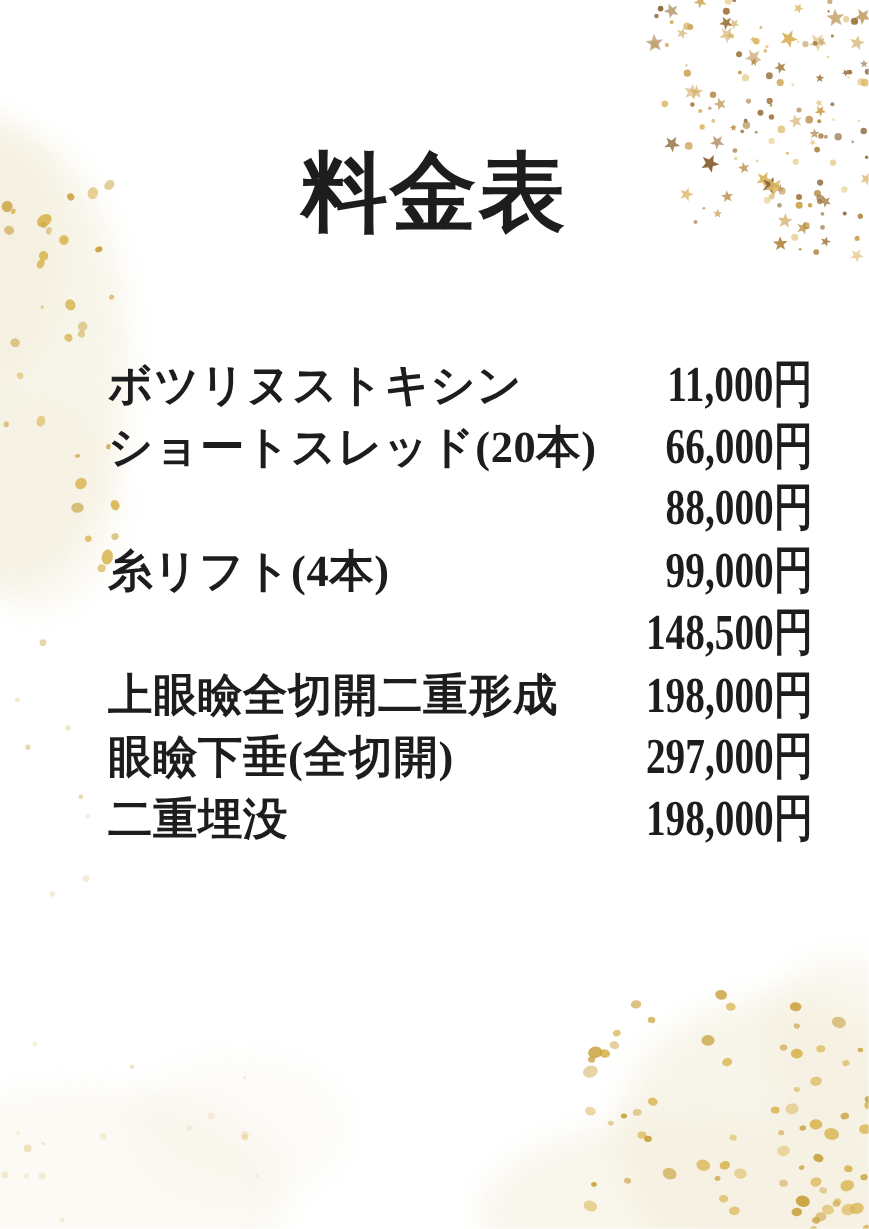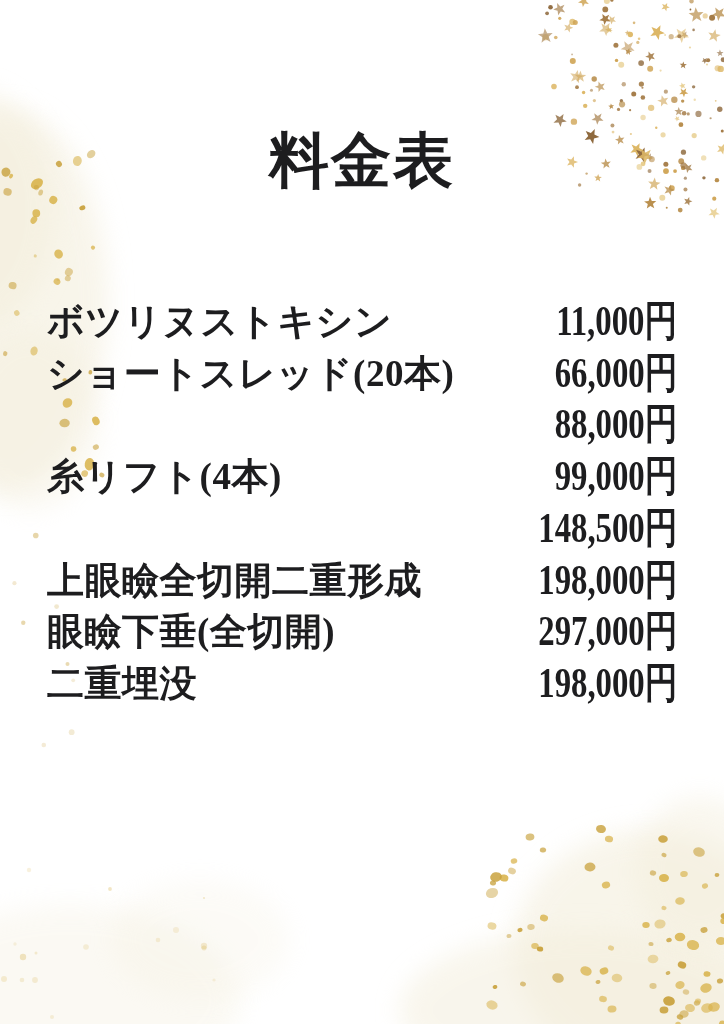--- a/index.html
+++ b/index.html
@@ -13,40 +13,41 @@
   }
   #decor-svg{
     position:absolute;left:0;top:0;width:724px;height:1024px;
     pointer-events:none;z-index:0;
   }
   .content{position:relative;z-index:1;}
   h1.title{
     margin:0;
     padding-top:130px;
     text-align:center;
-    font-size:60px;
+    font-size:72px;
     line-height:62px;
     font-weight:700;
     letter-spacing:2px;
     color:#1d1d1f;
   }
   .price-list{
     margin-top:104px;
     padding:0 47px;
   }
   .row{
     display:flex;
     align-items:flex-start;
   }
   .labels{
     flex:1;
     font-weight:700;
     font-size:37px;
     line-height:51.7px;
     letter-spacing:0.5px;
+    margin-left:43px;
   }
   .labels .label,.labels .note{display:block;}
   .price{
     margin-left:auto;
     white-space:nowrap;
     font-weight:700;
     font-size:42px;
     line-height:51.7px;
     transform:scaleX(0.78);
     transform-origin:100% 50%;

